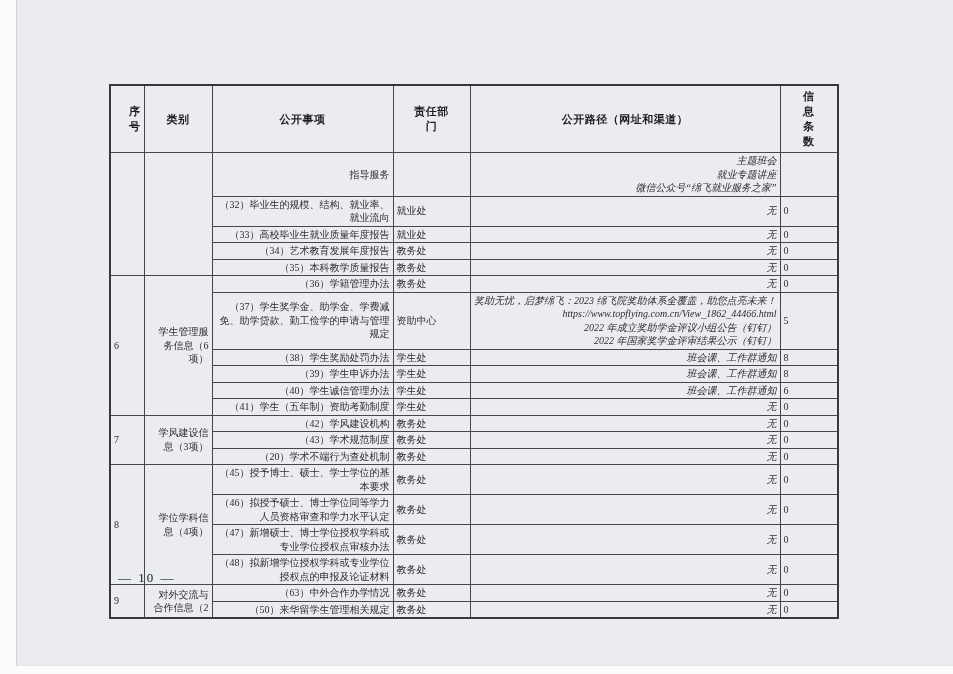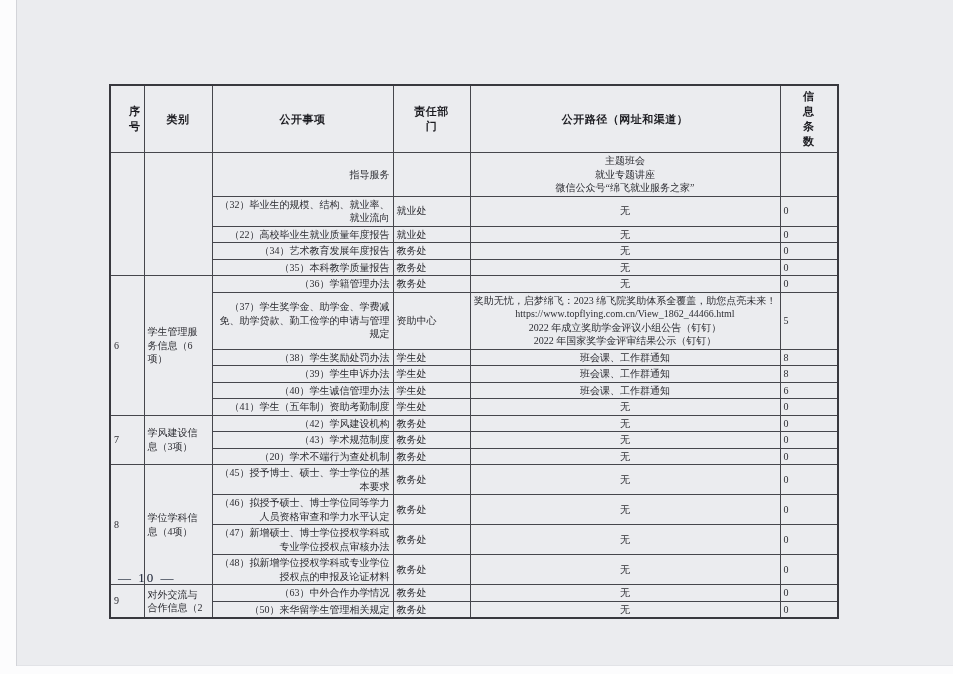--- a/index.html
+++ b/index.html
@@ -53,32 +53,33 @@
   }
   table.disclosure td {
     font-size: 10px;
     line-height: 1.35;
     padding: 1px 3px;
     vertical-align: middle;
   }
   td.cell-index, td.cell-dept, td.cell-count {
   }
   td.cell-category {
-    text-align: left;
+    text-align: right;
     white-space: pre-line;
     padding: 1px 2px;
   }
   td.cell-item {
     text-align: right;
     word-break: break-all;
   }
   td.cell-path {
-    text-align: center;
+    text-align: right;
     white-space: pre-line;
     word-break: break-all;
+    font-style: italic;
   }
   .page-number {
     position: absolute;
     left: 101px;
     top: 570px;
     font-size: 13px;
     color: #0f172a;
     letter-spacing: 2px;
   }
 </style>
@@ -118,21 +119,21 @@
 微信公众号“绵飞就业服务之家”</td>
             <td class="cell-count"></td>
           </tr>
           <tr>
             <td class="cell-item">（32）毕业生的规模、结构、就业率、就业流向</td>
             <td class="cell-dept">就业处</td>
             <td class="cell-path">无</td>
             <td class="cell-count">0</td>
           </tr>
           <tr>
-            <td class="cell-item">（22）高校毕业生就业质量年度报告</td>
+            <td class="cell-item">（33）高校毕业生就业质量年度报告</td>
             <td class="cell-dept">就业处</td>
             <td class="cell-path">无</td>
             <td class="cell-count">0</td>
           </tr>
           <tr>
             <td class="cell-item">（34）艺术教育发展年度报告</td>
             <td class="cell-dept">教务处</td>
             <td class="cell-path">无</td>
             <td class="cell-count">0</td>
           </tr>

